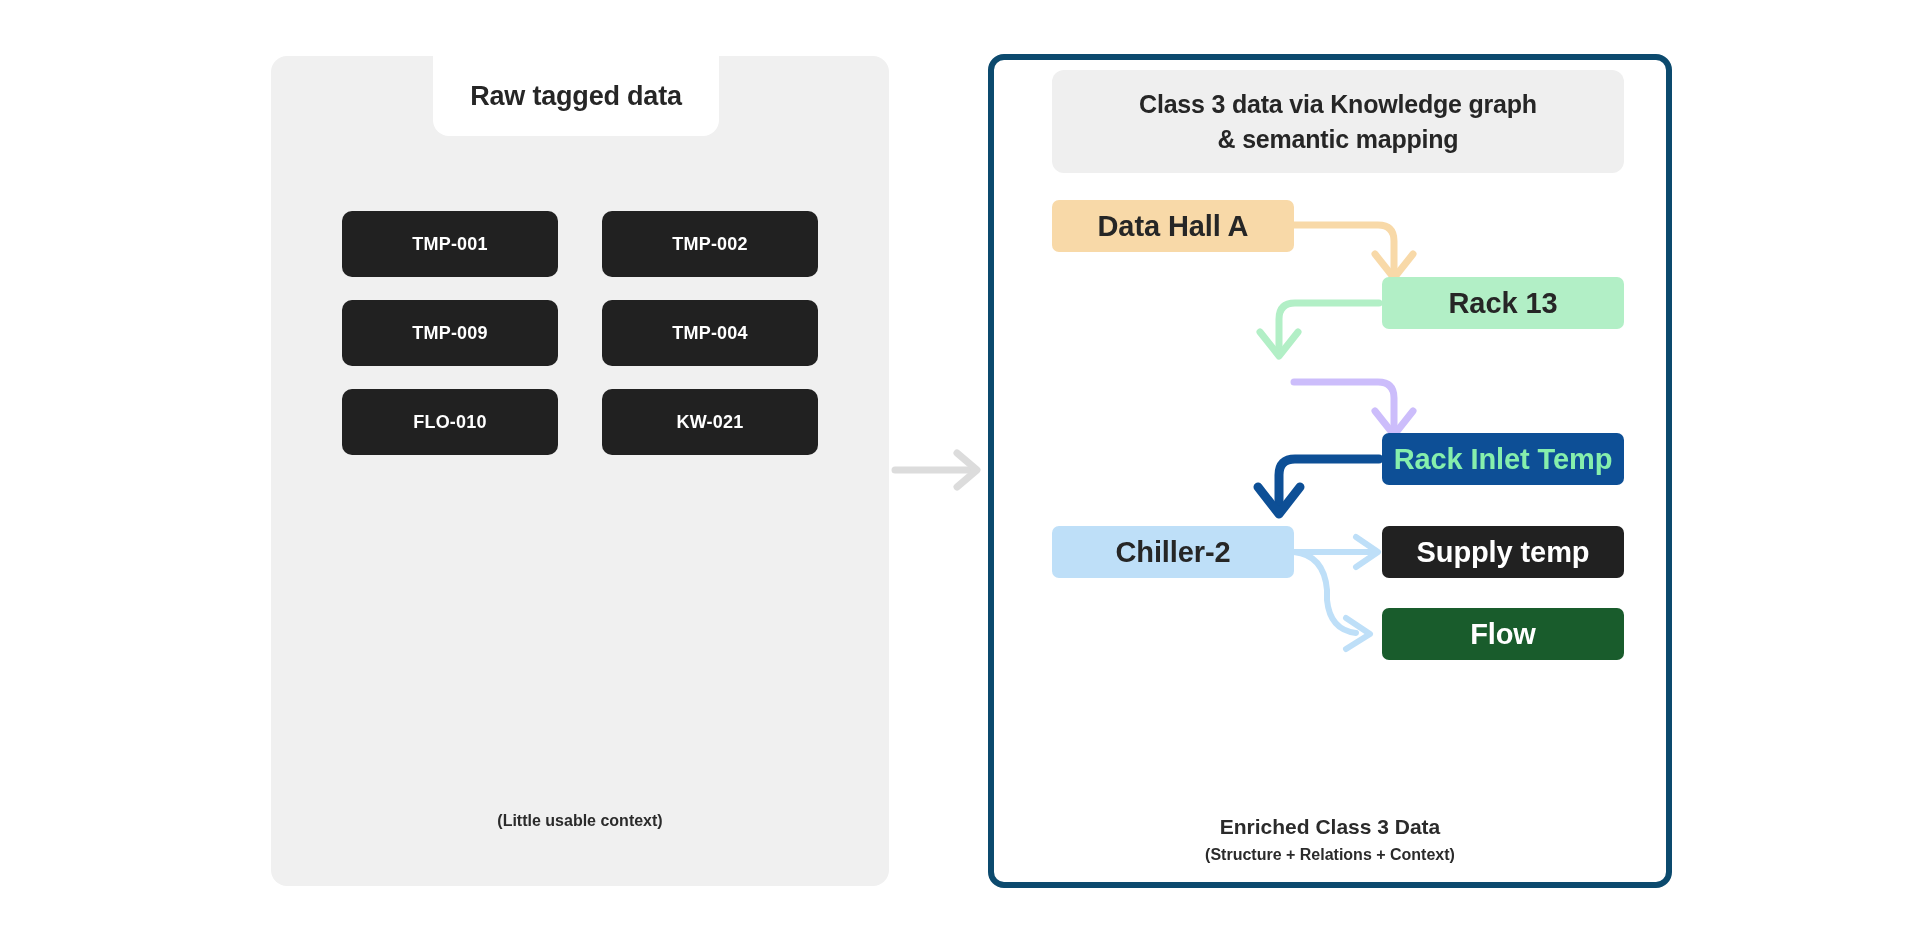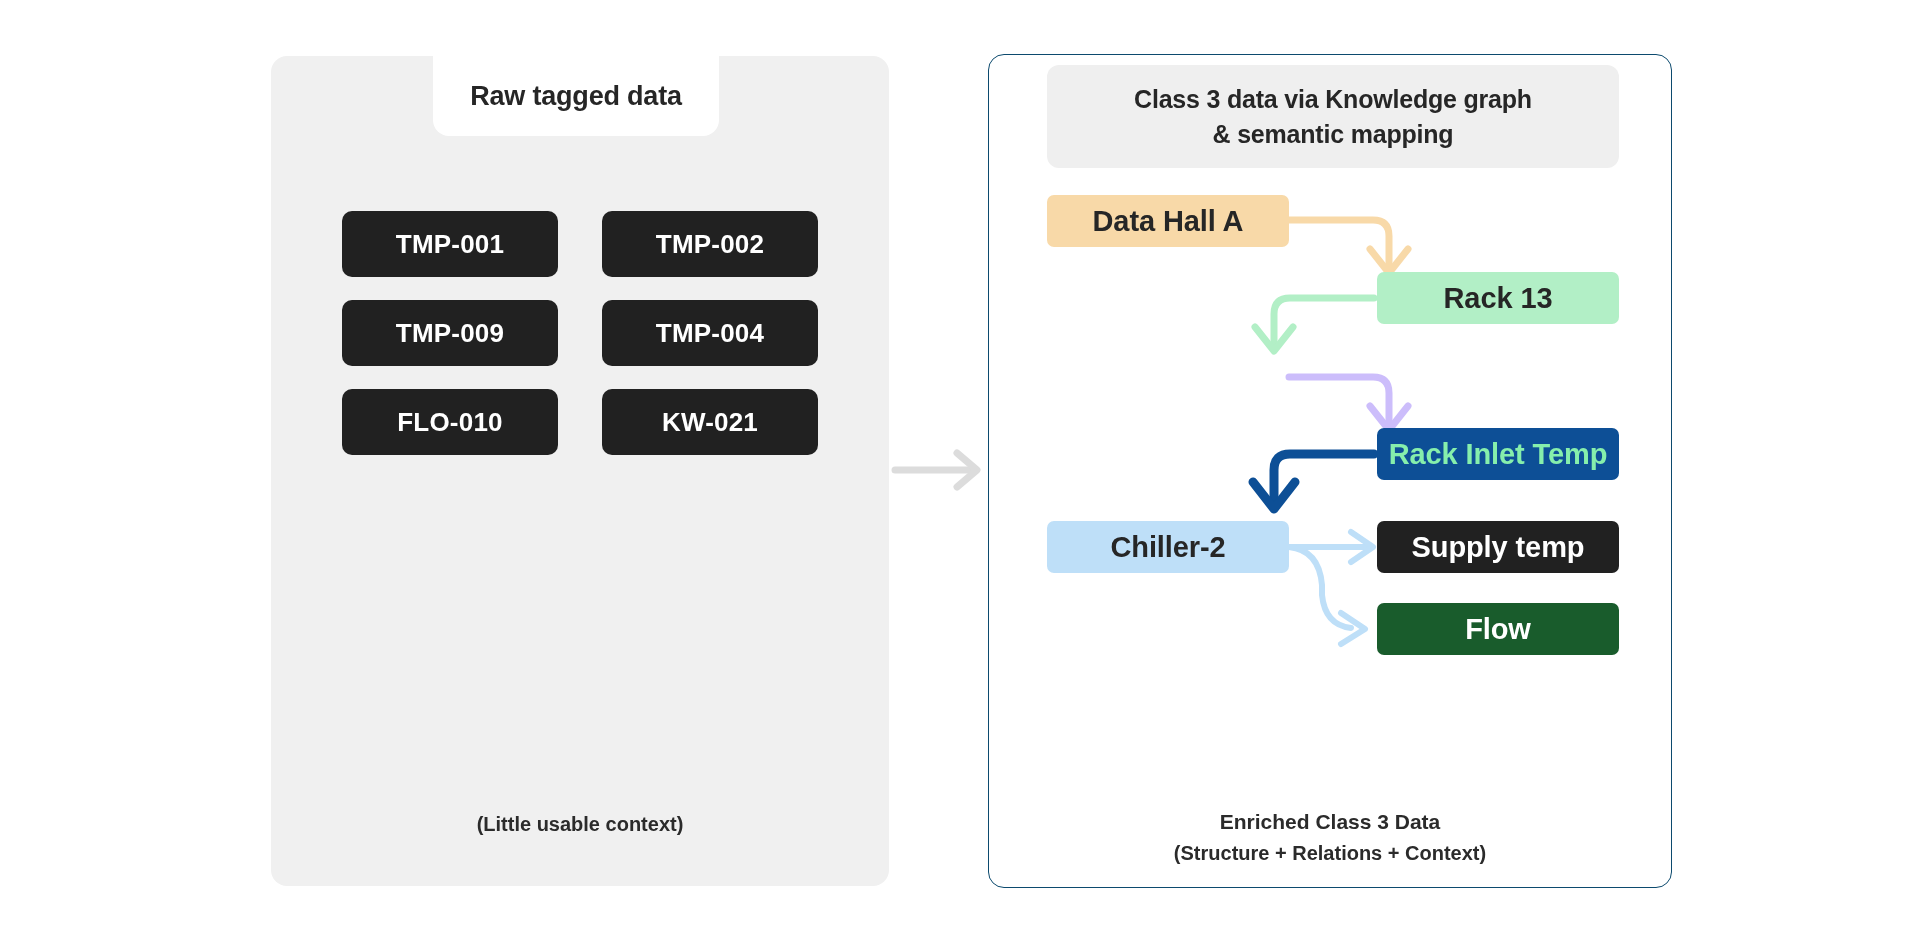--- a/index.html
+++ b/index.html
@@ -64,40 +64,40 @@
   .tag-chip {
     height: 66px;
     background: #212121;
     border-radius: 10px;
     display: flex;
     align-items: center;
     justify-content: center;
   }
   .tag-chip-label {
     color: #ffffff;
-    font-size: 26px;
+    font-size: 18px;
     font-weight: bold;
     letter-spacing: 0.2px;
   }
 
   .left-caption {
     position: absolute;
     left: 0;
     right: 0;
     top: 750px;
     text-align: center;
   }
   .caption-main {
     font-size: 21px;
     font-weight: bold;
     color: #2b2b2b;
     line-height: 1.3;
   }
   .caption-sub {
-    font-size: 20px;
+    font-size: 16px;
     font-weight: bold;
     color: #2b2b2b;
     line-height: 1.4;
     margin-top: 4px;
   }
 
   
   .mid-arrow {
     position: absolute;
     left: 889px;
@@ -107,21 +107,21 @@
   }
 
   
   .right-panel {
     position: absolute;
     left: 988px;
     top: 54px;
     width: 684px;
     height: 834px;
     background: #ffffff;
-    border: 1px solid #0c4a6e;
+    border: 6px solid #0c4a6e;
     border-radius: 16px;
     box-sizing: border-box;
   }
   .right-title-band {
     position: absolute;
     left: 58px;
     top: 10px;
     width: 572px;
     height: 103px;
     background: #efefef;

